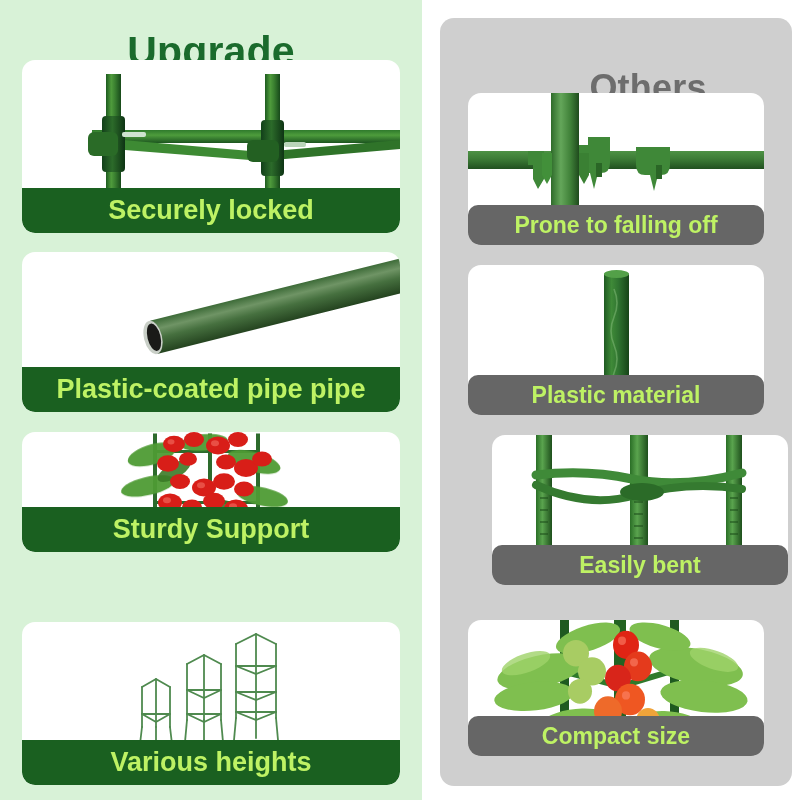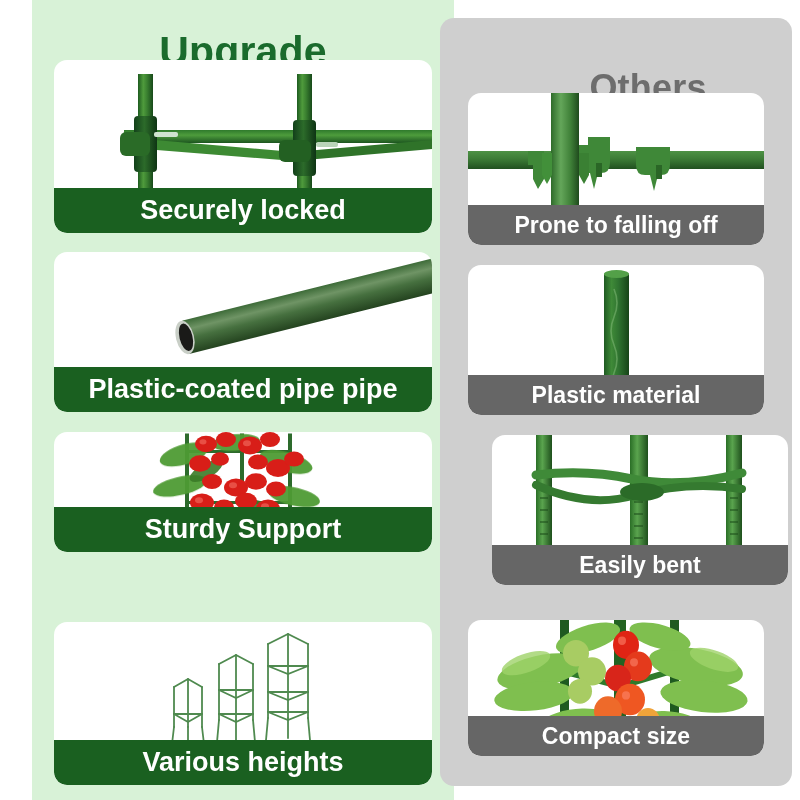--- a/index.html
+++ b/index.html
@@ -10,21 +10,20 @@
     font-family:"Liberation Sans","DejaVu Sans",sans-serif;
     overflow:hidden;
   }
   #root{position:relative;width:800px;height:800px;}
 
   
   .panel{position:absolute;box-sizing:border-box;}
   #upgrade-panel{
     left:0;top:0;width:422px;height:800px;
     background:#d8f2d7;
-    margin-left:32px;
   }
   #others-panel{
     left:440px;top:18px;width:352px;height:768px;
     background:#cfcfcf;border-radius:14px;
   }
 
   .panel-title{
     text-align:center;
     font-weight:700;
     letter-spacing:.2px;
@@ -54,39 +53,39 @@
   .card .art{
     position:absolute;left:0;top:0;right:0;bottom:0;
     overflow:hidden;
   }
   .card .art svg{display:block;width:100%;height:100%;}
   .label{
     position:relative;
     z-index:3;
     width:100%;
     box-sizing:border-box;
-    color:#ffffff;
+    color:#bef264;
     font-weight:700;
     text-align:center;
     border-radius:0 0 13px 13px;
     white-space:nowrap;
   }
   
   .card.up{left:22px;width:378px;}
   .card.up .label{
     background:#1a6020;
     font-size:27px;
     height:45px;line-height:45px;
   }
   
   .card.ot{left:28px;width:296px;}
   .card.ot .label{
     background:#666666;
     font-size:23px;
-    height:40px;line-height:40px;
+    height:40px;line-height:40px;border-radius:10px;
   }
 
   #card-securely-locked{top:60px;height:173px;}
   #card-steel-pipe{top:252px;height:160px;}
   #card-sturdy-support{top:432px;height:120px;}
   #card-various-heights{top:622px;height:163px;align-items:flex-end;}
 
   #card-prone-falling{top:75px;height:152px;}
   #card-plastic-material{top:247px;height:150px;}
   #card-easily-bent{top:417px;height:150px;margin-left:24px;}

